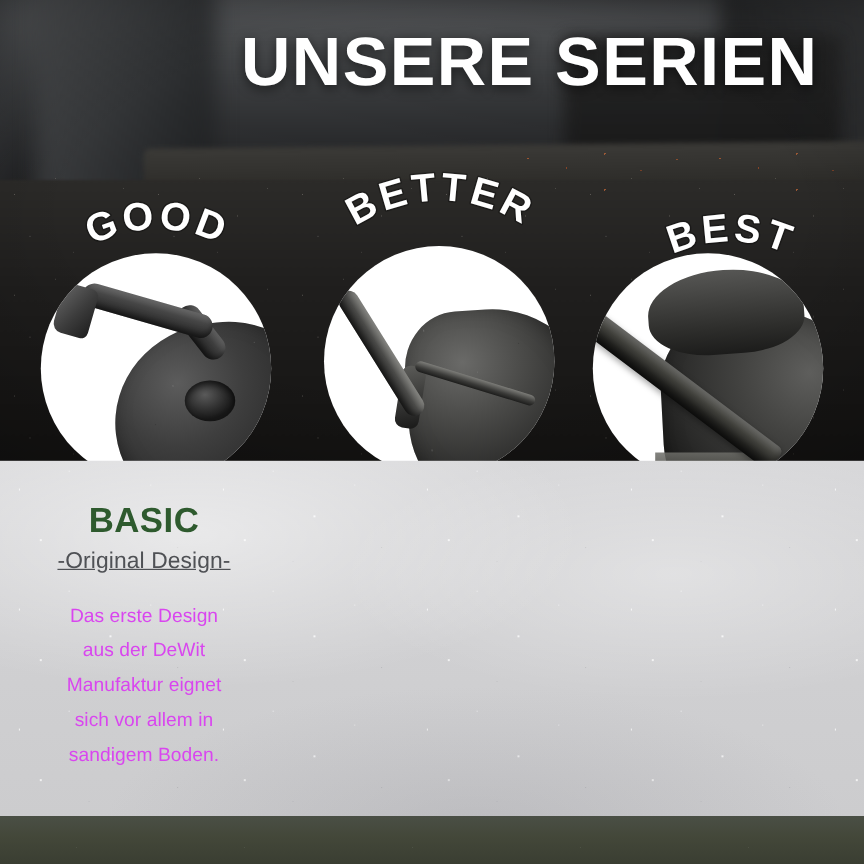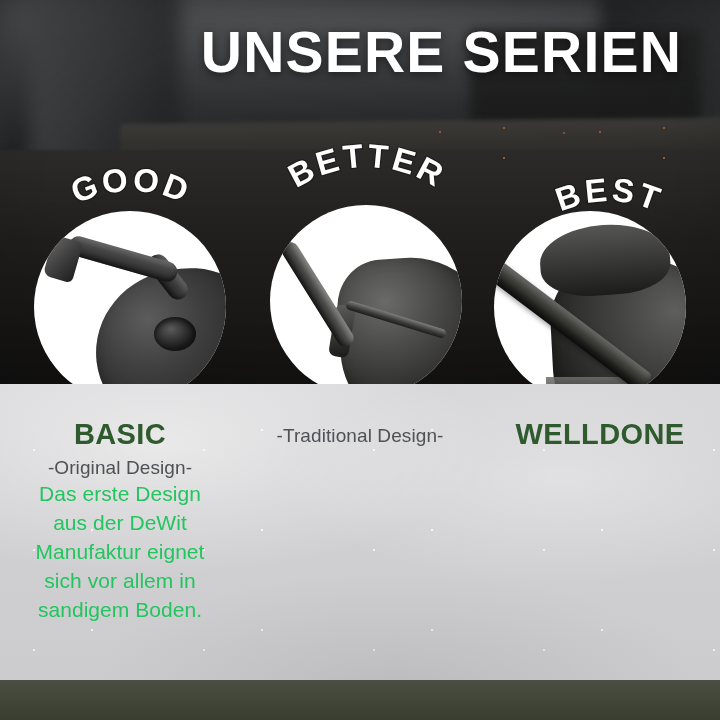--- a/index.html
+++ b/index.html
@@ -299,26 +299,26 @@
   .col{
     flex:1 1 0; padding:34px 12px 0; text-align:center;
   }
   .col-title{
     font-size:29px; font-weight:700; letter-spacing:.4px;
     color:#2e5a2e; line-height:32px;
   }
   .col-sub{
     margin-top:7px;
     font-size:19px; font-weight:400; letter-spacing:.1px;
-    color:#4f5155; line-height:22px;
+    color:#4f5155; line-height:22px;text-decoration:underline;
   }
   .col-body{
-    margin-top:0;
-    font-size:21px; line-height:29px; letter-spacing:.05px;
-    color:#22c55e;
+    margin-top:20px;
+    font-size:16px; line-height:29px; letter-spacing:.05px;
+    color:#d946ef;
     white-space:pre-line;
   }
 </style>
 </head>
 <body>
 
 <div class="poster">
 
   <div class="top-photo">
     <div class="bg-layer bg-base"></div>
@@ -418,22 +418,20 @@
       <div class="col-title">BASIC</div>
       <div class="col-sub">-Original Design-</div>
       <div class="col-body">Das erste Design
 aus der DeWit
 Manufaktur eignet
 sich vor allem in
 sandigem Boden.</div>
     </div>
 
     <div class="col">
-      <div class="col-sub">-Traditional Design-</div>
     </div>
 
     <div class="col">
-      <div class="col-title">WELLDONE</div>
     </div>
 
   </div>
 
 </div>
 
 </body></html>

